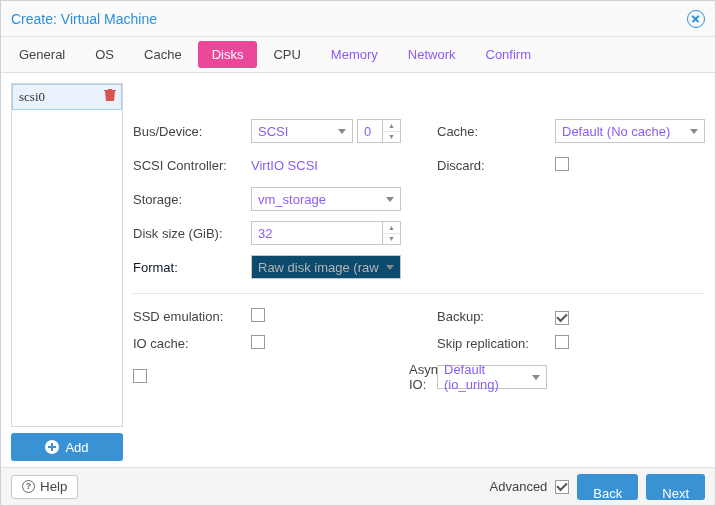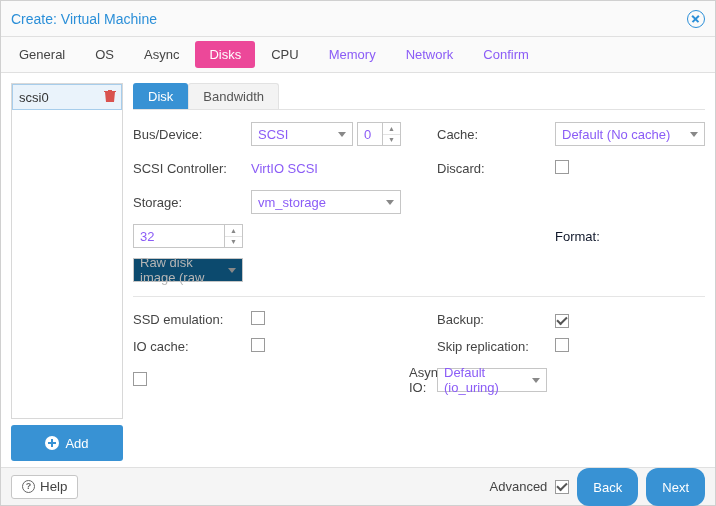--- a/index.html
+++ b/index.html
@@ -18,37 +18,37 @@
   
   .tabstrip { height: 36px; display: flex; align-items: center; gap: 2px; padding: 0 4px; border-bottom: 1px solid #e0e0e0; background: #fafafa; }
   .tab { padding: 6px 14px; border-radius: 3px; cursor: pointer; color: #444; }
   .tab.active { background: #ec4899; color: #fff; }
   .tab.disabled { color: #8b5cf6; cursor: default; }
 
   
   .body { flex: 1; display: flex; padding: 10px 10px 6px 10px; gap: 10px; background: #fff; }
   .leftcol { width: 130px; display: flex; flex-direction: column; }
   .disklist { flex: 1; border: 1px solid #d8d8d8; background: #fff; }
-  .diskrow { display: flex; align-items: center; height: 26px; background: #eaf3fb; border: 1px solid #a7cdeb; margin: 0; }
+  .diskrow { display: flex; align-items: center; height: 26px; background: #eaf3fb; border: 1px solid #a7cdeb; margin: 0; font-family: Liberation Serif, serif; }
   .diskrow .name { flex: 1; padding-left: 6px; color: #333; }
   .diskrow .del { width: 22px; text-align: center; color: #d9534f; cursor: pointer; }
 
-  .addbtn { height: 36px; margin-top: 6px; background: #3892d4; color: #fff; border: none; border-radius: 3px; cursor: pointer; display: flex; align-items: center; justify-content: center; gap: 6px; font-size: 13px; }
+  .addbtn { height: 28px; margin-top: 6px; background: #3892d4; color: #fff; border: none; border-radius: 3px; cursor: pointer; display: flex; align-items: center; justify-content: center; gap: 6px; font-size: 13px; }
   .plus-ic { width: 14px; height: 14px; border-radius: 50%; background: #fff; position: relative; display: inline-block; }
   .plus-ic::before, .plus-ic::after { content:""; position:absolute; background:#3892d4; }
   .plus-ic::before { left:3px; top:6px; width:8px; height:2px; }
   .plus-ic::after  { left:6px; top:3px; width:2px; height:8px; }
 
   .rightcol { flex: 1; display: flex; flex-direction: column; }
   .subtabs { display: flex; gap: 0; border-bottom: 1px solid #e2e2e2; padding-bottom: 0; margin-bottom: 12px; }
   .subtab { padding: 5px 14px; border: 1px solid transparent; border-bottom: none; border-radius: 3px 3px 0 0; cursor: pointer; color: #555; }
   .subtab.active { background: #3892d4; color: #fff; }
   .subtab.inactive { background: #f3f3f3; border-color: #e2e2e2; }
 
-  .formgrid { display: grid; grid-template-columns: 110px 150px 20px 110px 150px; column-gap: 8px; row-gap: 10px; align-items: center; }
+  .formgrid { display: grid; grid-template-columns: 110px 150px 20px 110px 150px; column-gap: 8px; row-gap: 10px; align-items: center; margin-top: 36px; }
   .lbl { color: #444; }
   .lbl.disabled { color: #0f172a; }
 
   .sel, .num, .txt { height: 24px; border: 1px solid #c6c6c6; background: #fff; display: flex; align-items: center; padding: 0 6px; cursor: pointer; color: #8b5cf6; position: relative; }
   .sel .caret { margin-left: auto; width: 0; height: 0; border-left: 4px solid transparent; border-right: 4px solid transparent; border-top: 5px solid #888; }
   .sel.disabled, .txt.disabled { color: #b5b5b5; background: #0c4a6e; cursor: default; }
   .numwrap { display: flex; }
   .numwrap .num { flex: 1; }
   .numwrap .spin { width: 18px; border: 1px solid #c6c6c6; border-left: none; display: flex; flex-direction: column; }
   .numwrap .spin span { flex:1; display:flex; align-items:center; justify-content:center; font-size:7px; color:#888; cursor:pointer; }
@@ -62,37 +62,37 @@
   .chk.checked::after { content:""; width:8px; height:4px; border-left:2px solid #555; border-bottom:2px solid #555; transform: rotate(-45deg) translate(1px,-1px); }
 
   .divider { grid-column: 1 / -1; height: 1px; background: #e5e5e5; margin: 4px 0; }
 
   
   .footer { height: 38px; border-top: 1px solid #e0e0e0; background: #f5f5f5; display: flex; align-items: center; padding: 0 10px; gap: 8px; }
   .helpbtn { height: 24px; padding: 0 10px; background: #fff; border: 1px solid #c6c6c6; border-radius: 3px; cursor: pointer; display: flex; align-items: center; gap: 5px; color: #444; }
   .help-ic { width: 13px; height: 13px; border-radius: 50%; border: 1.5px solid #666; font-size: 9px; line-height: 10px; text-align: center; color: #666; font-weight: bold; }
   .footer .spacer { flex: 1; }
   .advlbl { color: #444; }
-  .btn { height: 38px; padding: 12px 16px; background: #3892d4; color: #fff; border: none; border-radius: 12px; cursor: pointer; font-size: 13px; }
+  .btn { height: 26px; padding: 12px 16px; background: #3892d4; color: #fff; border: none; border-radius: 3px; cursor: pointer; font-size: 13px; }
 </style>
 </head>
 <body>
 
 <div class="window">
 
   <div class="titlebar">
     <span class="title">Create: Virtual Machine</span>
     <span class="spacer"></span>
     <span class="close"></span>
   </div>
 
   <div class="tabstrip">
     <div class="tab">General</div>
     <div class="tab">OS</div>
-    <div class="tab">Async</div>
+    <div class="tab">Cache</div>
     <div class="tab active">Disks</div>
     <div class="tab">CPU</div>
     <div class="tab disabled">Memory</div>
     <div class="tab disabled">Network</div>
     <div class="tab disabled">Confirm</div>
   </div>
 
   <div class="body">
 
     <div class="leftcol">
@@ -106,24 +106,20 @@
           </span>
         </div>
       </div>
       <button class="addbtn">
         <span class="plus-ic"></span>
         <span>Add</span>
       </button>
     </div>
 
     <div class="rightcol">
-      <div class="subtabs">
-        <div class="subtab active">Disk</div>
-        <div class="subtab inactive">Bandwidth</div>
-      </div>
 
       <div class="formgrid">
 
         <div class="lbl">Bus/Device:</div>
         <div class="busdev">
           <div class="sel">
             <span>SCSI</span>
             <span class="caret"></span>
           </div>
           <div class="numwrap">
@@ -151,20 +147,21 @@
 
         <div class="lbl">Storage:</div>
         <div class="sel">
           <span>vm_storage</span>
           <span class="caret"></span>
         </div>
         <div></div>
           <div></div>
           <div></div>
 
+        <div class="lbl">Disk size (GiB):</div>
         <div class="numwrap">
           <div class="num">
               <span>32</span>
             </div>
           <div class="spin">
               <span>▲</span>
               <span>▼</span>
             </div>
         </div>
         <div></div>

